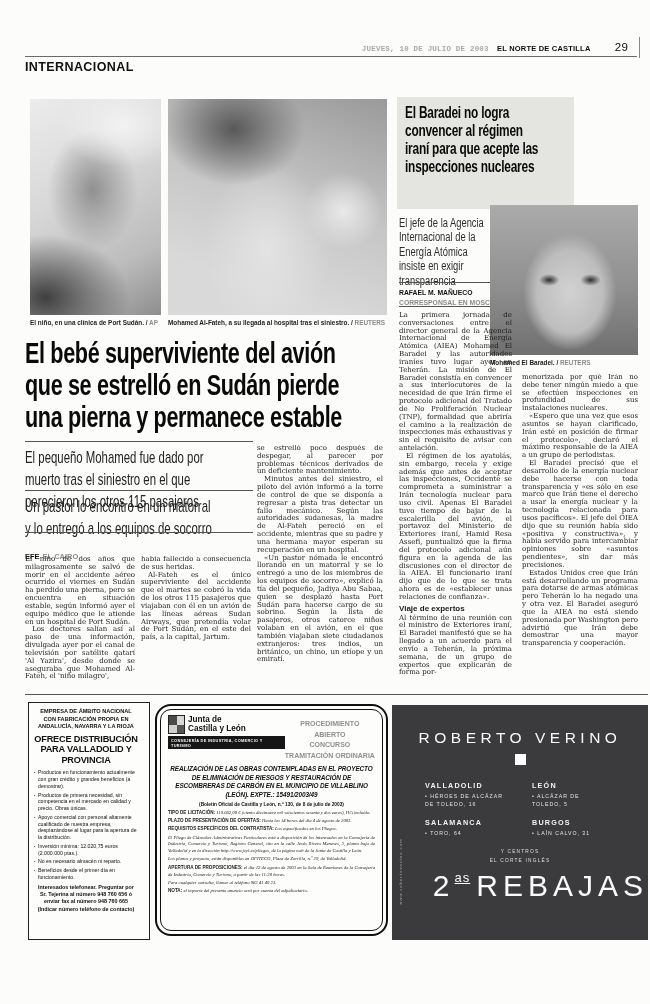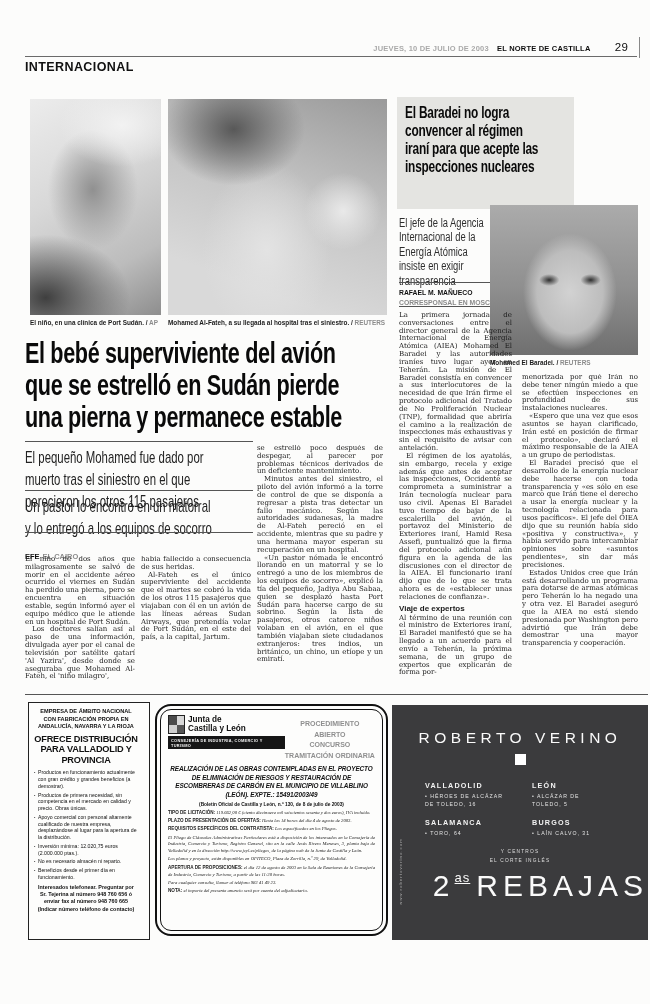--- a/index.html
+++ b/index.html
@@ -4,21 +4,21 @@
 <style>
   html,body{margin:0;padding:0;background:#e9e9e7;}
   .page{position:relative;width:650px;height:1004px;background:#fcfcfb;margin:0 auto;
         font-family:"Liberation Sans",sans-serif;color:#111;overflow:hidden;}
   .abs{position:absolute;}
   .rule{position:absolute;background:#555;height:1px;}
   .vrule{position:absolute;background:#888;width:1px;}
 
   
   .mast{position:absolute;top:41px;right:22px;font-size:7.5px;letter-spacing:.2px;white-space:nowrap;}
-  .mast .date{color:#a9a9a9;font-weight:bold;}
+  .mast .date{color:#a9a9a9;font-weight:bold;font-family:Liberation Mono, monospace;}
   .mast .paper{color:#0d0d0d;font-weight:bold;margin-left:6px;}
   .mast .pageno{color:#0d0d0d;font-weight:normal;font-size:11.5px;margin-left:22px;}
   .section{position:absolute;left:25px;top:60px;font-size:12.5px;font-weight:bold;letter-spacing:.4px;}
 
   
   .photo{position:absolute;overflow:hidden;}
   .photo1{background:
      radial-gradient(90px 60px at 70% 12%, #f2f2f2 0%, rgba(242,242,242,0) 70%),
      radial-gradient(60px 80px at 48% 42%, #909090 0%, rgba(144,144,144,0) 75%),
      radial-gradient(120px 90px at 12% 92%, #3f3f3f 0%, rgba(63,63,63,0) 70%),

